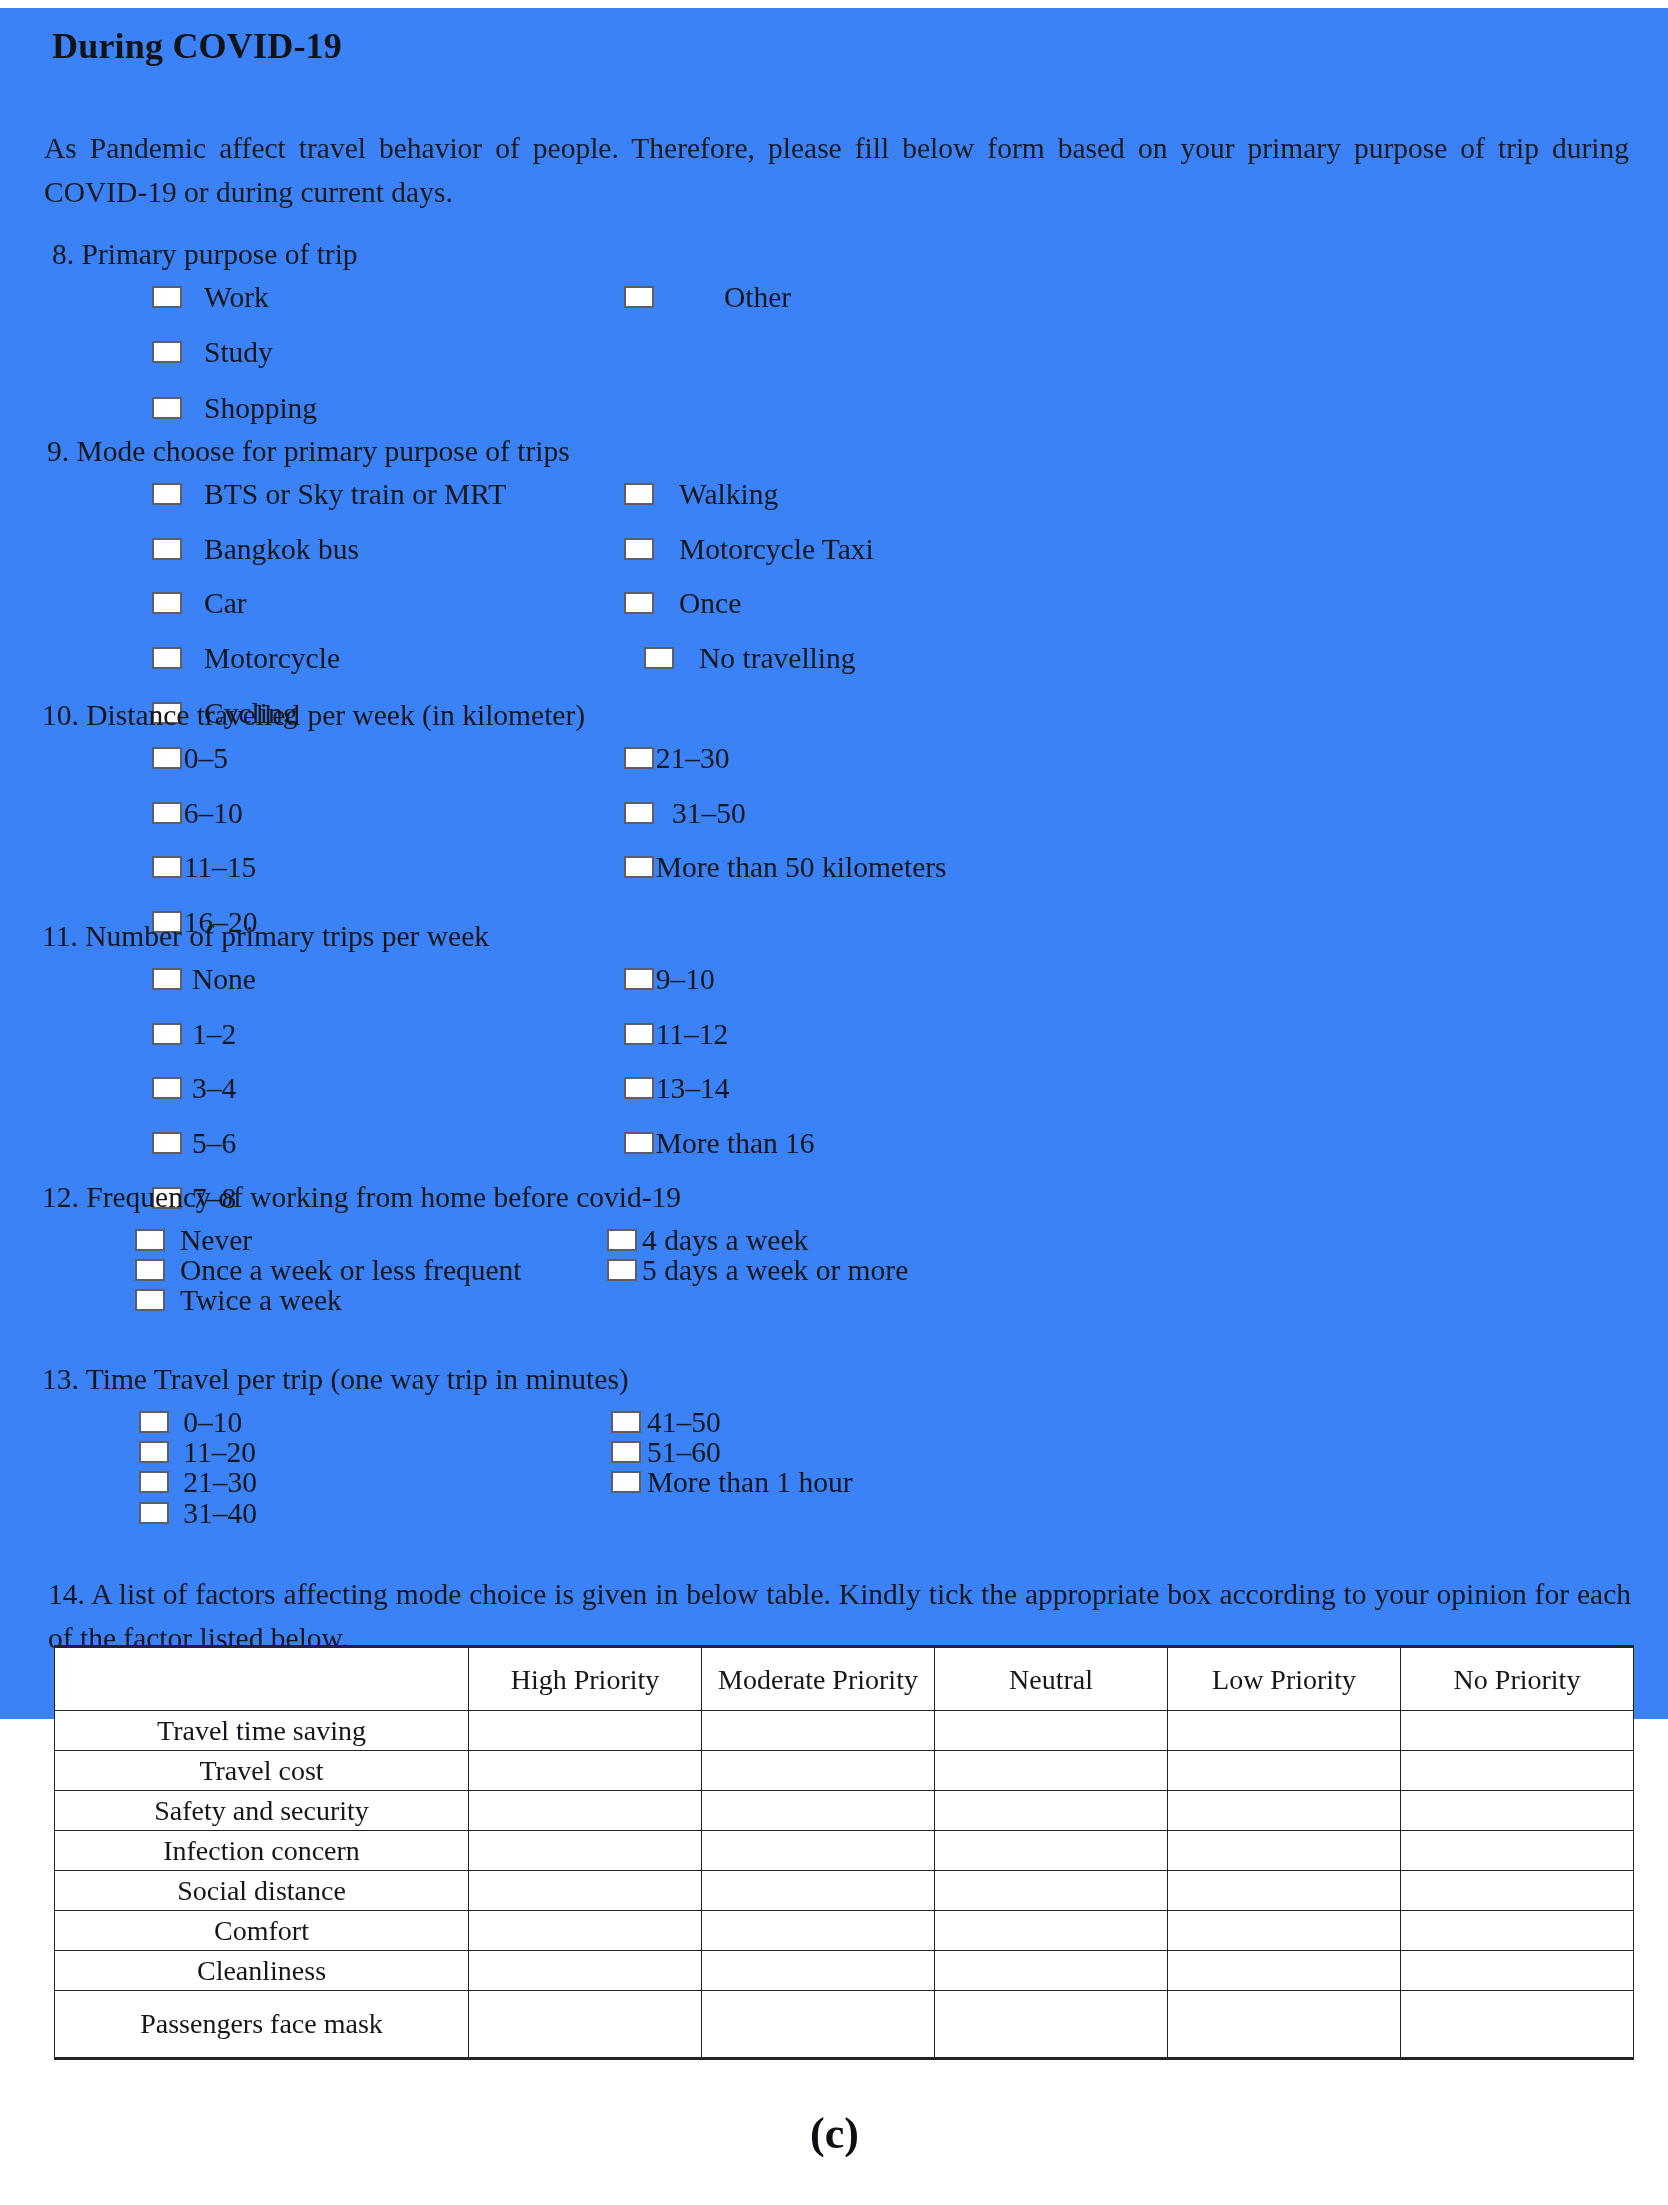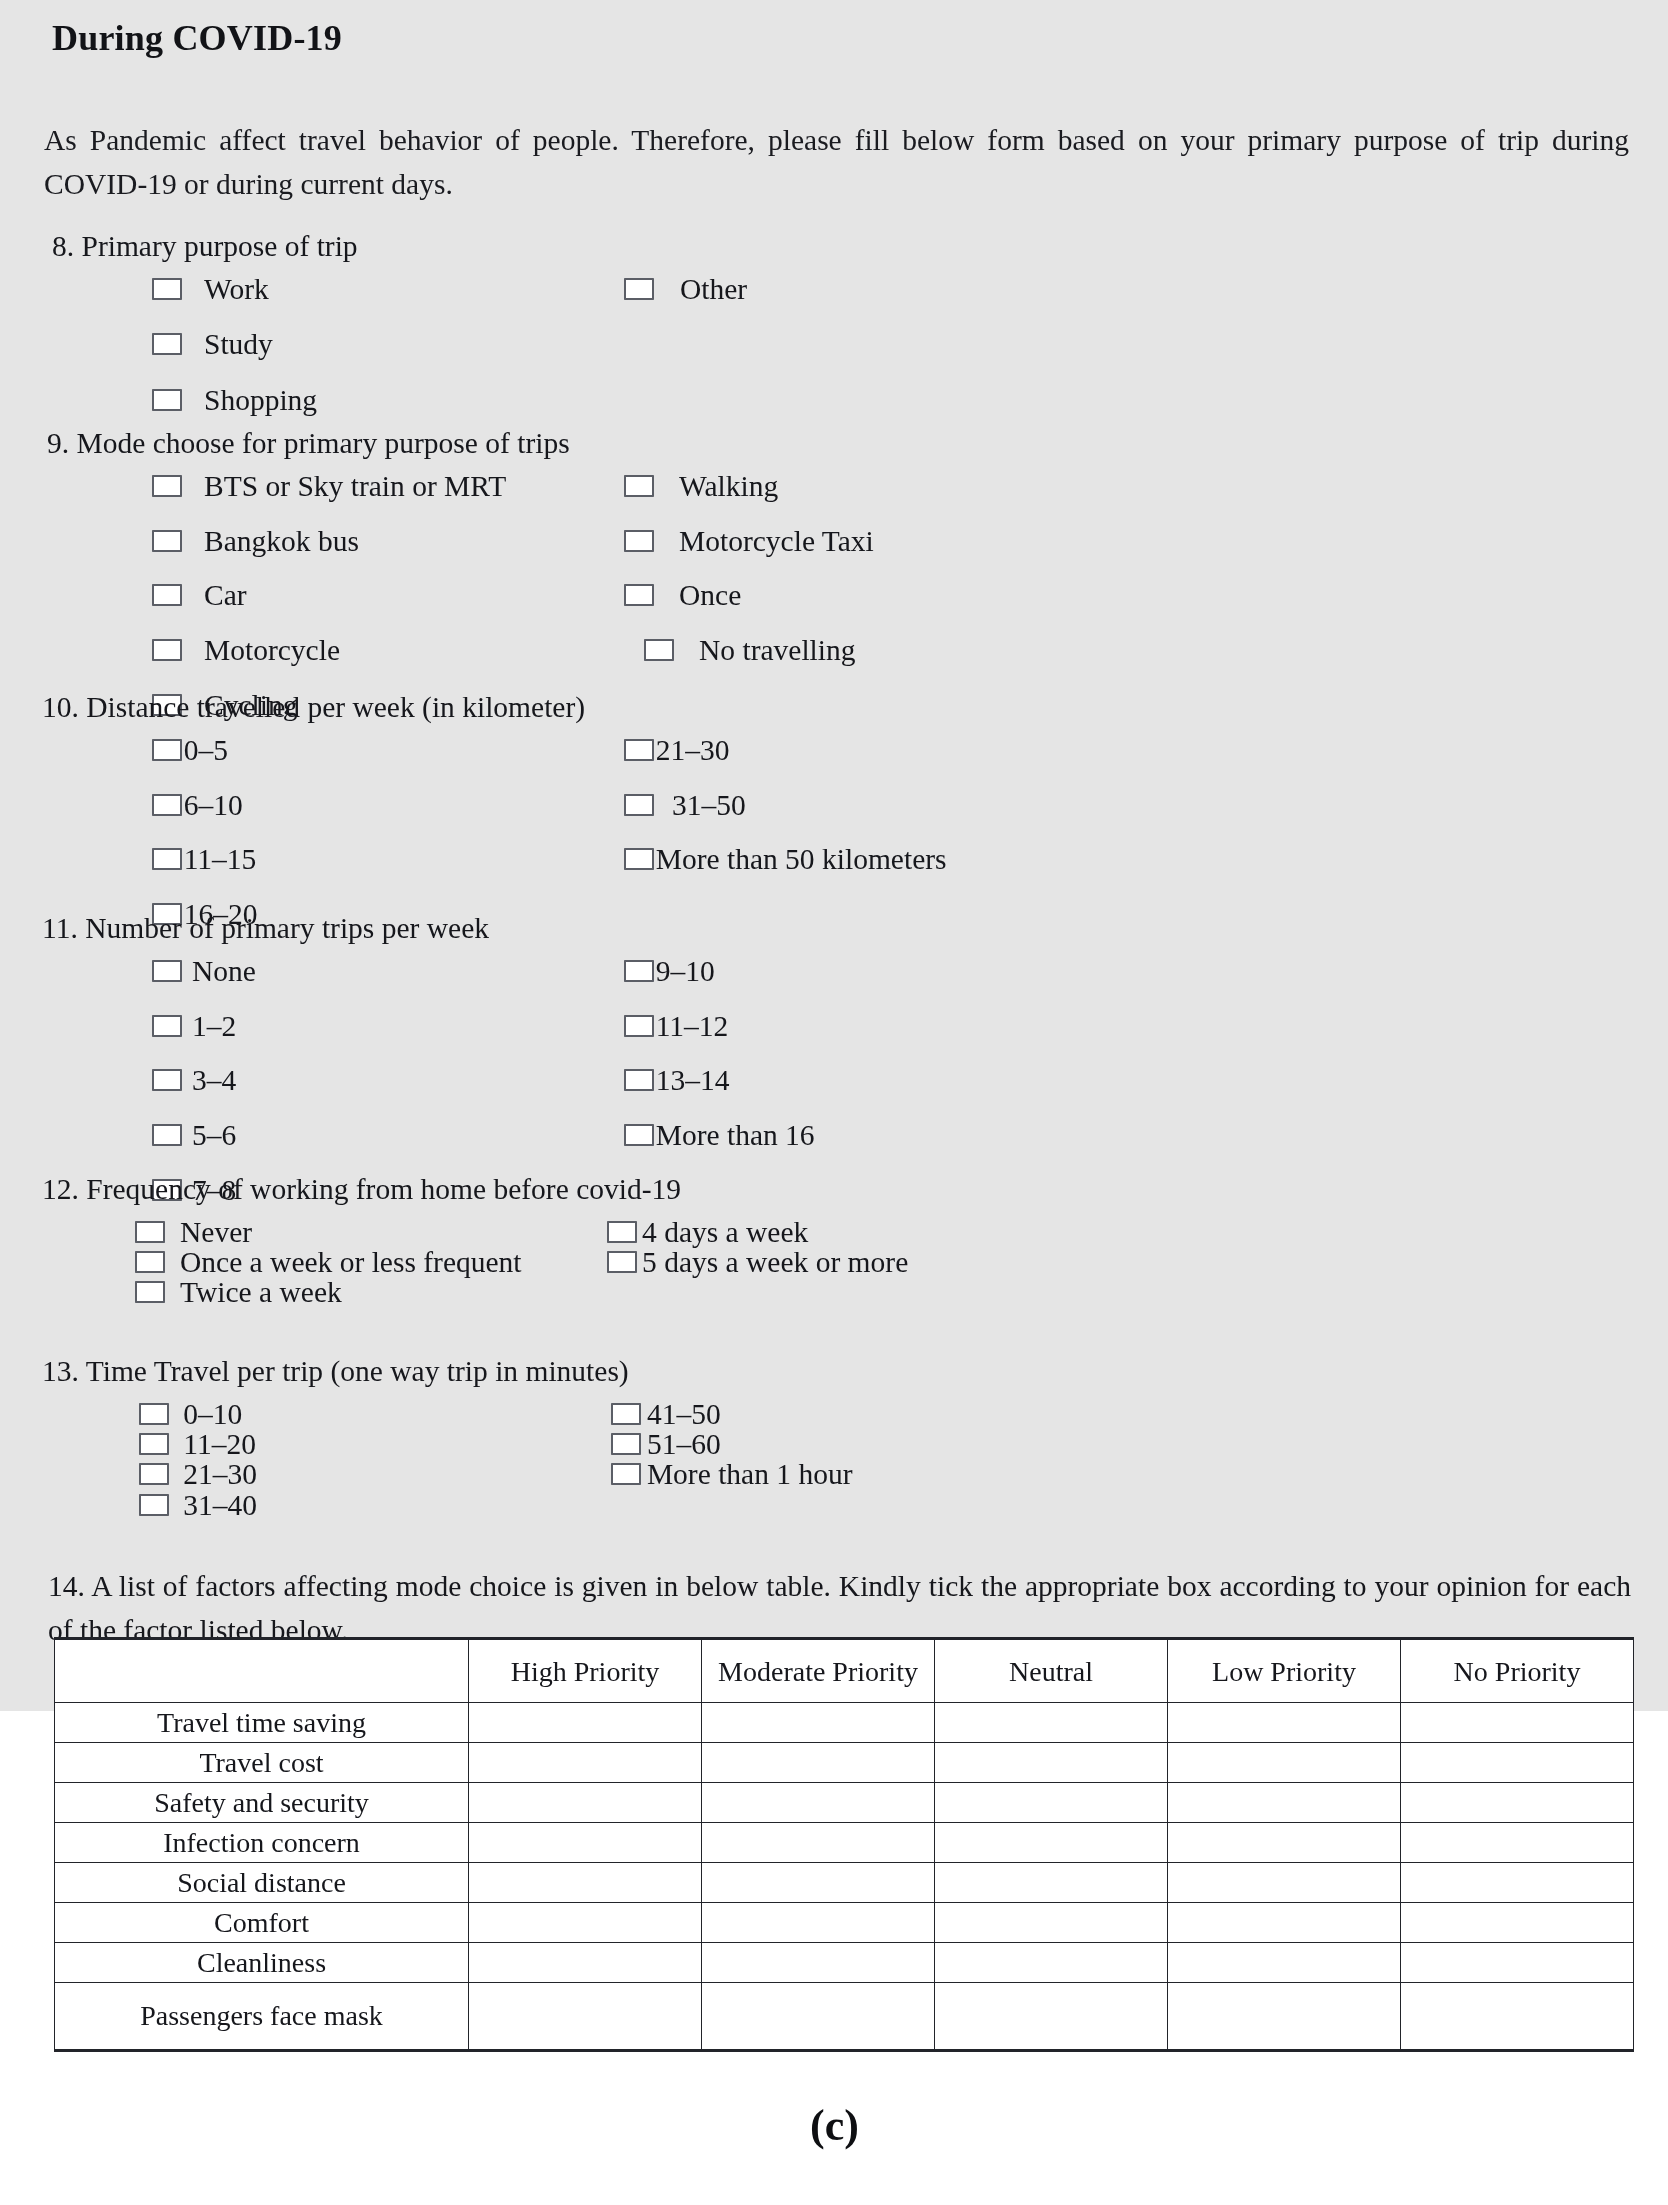--- a/index.html
+++ b/index.html
@@ -11,24 +11,24 @@
   body {
     width: 1669px;
     height: 2205px;
     position: relative;
     font-family: "Liberation Serif", "DejaVu Serif", serif;
     color: #16171c;
     overflow: hidden;
   }
   .page {
     position: absolute;
-    left: 0; top: 0;
+    left: 0; top: 8px;
     width: 1669px;
     height: 1711px;
-    background: #e5e5e5;
+    background: #3b82f6;
   }
 
   
   .doc-title {
     position: absolute;
     left: 52px;
     top: 17px;
     font-size: 36px;
     font-weight: bold;
     letter-spacing: 0.2px;
@@ -154,21 +154,21 @@
           <span class="opt-label" style="margin-left: 22px;">Work</span>
         </div>
         <div class="opt-row" style="left: 100px; top: 57px;">
           <span class="cbx"></span>
           <span class="opt-label" style="margin-left: 22px;">Study</span>
         </div>
         <div class="opt-row" style="left: 100px; top: 113px;">
           <span class="cbx"></span>
           <span class="opt-label" style="margin-left: 22px;">Shopping</span>
         </div>
-        <div class="opt-row" style="left: 572px; top: 1.7px;">
+        <div class="opt-row" style="left: 572px; top: 1.7px; gap: 44px;">
           <span class="cbx"></span>
           <span class="opt-label" style="margin-left: 26px;">Other</span>
         </div>
       </div>
   </div>
 
   <div class="q-block" id="q9" style="left:47px; top:426px;">
     <div class="q-title">9. Mode choose for primary purpose of trips</div>
     <div class="opts" id="q9-opts" style="height: 276px;">
         <div class="opt-row" style="left: 105px; top: 1.7px;">

